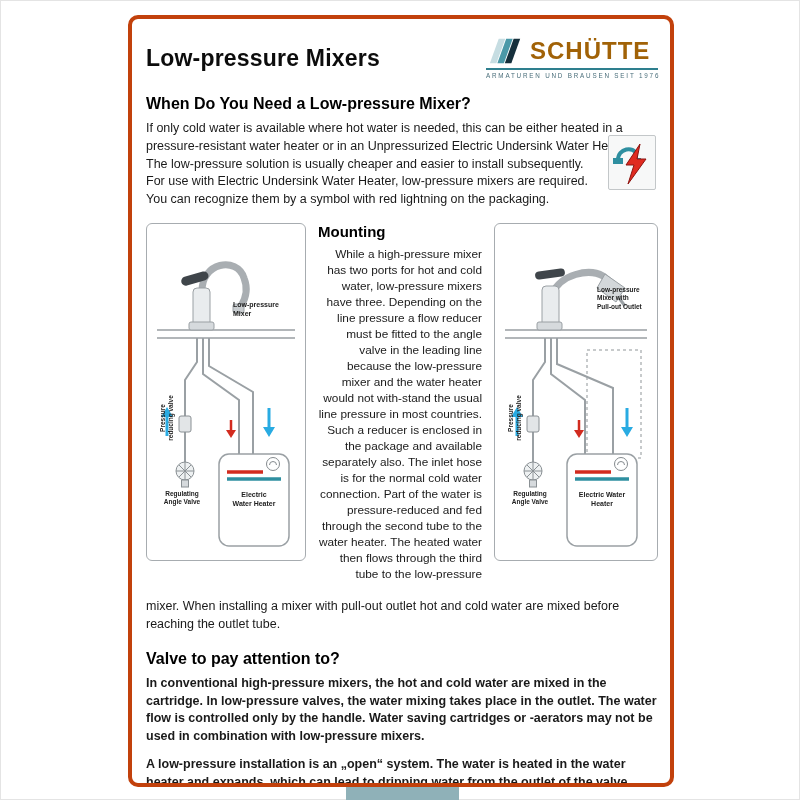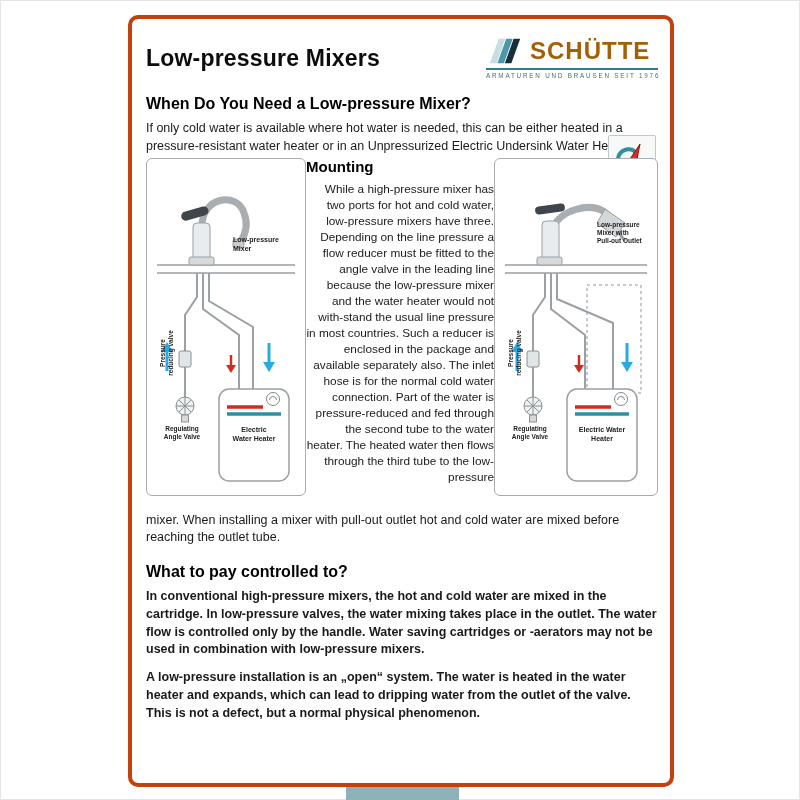--- a/index.html
+++ b/index.html
@@ -21,21 +21,21 @@
 
   h2.sec { font-size:16px; font-weight:bold; color:#000; margin-bottom:7px; }
   .body-text { font-size:12.5px; line-height:1.42; color:#1a1a1a; }
 
   .s1 { margin-top:16px; position:relative; }
   .s1 .b2 { padding-right:64px; }
   .lightning-box { position:absolute; right:2px; top:40px; width:48px; height:55px;
                    border:1px solid #c3c7c9; background:#f7f8f8; border-radius:2px;
                    display:flex; align-items:center; justify-content:center; }
 
-  .mounting { display:grid; grid-template-columns:160px 1fr 164px; column-gap:0; margin-top:2px; }
+  .mounting { display:grid; grid-template-columns:160px 1fr 164px; column-gap:12px; margin-top:14px; }
   .diagram { position:relative; border:1px solid #a7acb0; border-radius:6px; height:338px; background:#fff; }
   .diagram svg { position:absolute; inset:0; width:100%; height:100%; }
   .mid h2 { font-size:15px; margin-bottom:6px; }
   .mid .body-text { font-size:11.8px; line-height:1.36;text-align:right; }
 
   .dlabel { position:absolute; font-weight:bold; color:#222; white-space:pre-line; line-height:1.3; }
   .mixer-label { font-size:7px; }
   .vlabel { position:absolute; left:12px; top:230px; width:72px; transform:rotate(-90deg);
             transform-origin:0 0; font-size:6.5px; font-weight:bold; text-align:center;
             white-space:pre-line; line-height:1.3; color:#222; }
@@ -68,20 +68,21 @@
           <span class="brand">SCHÜTTE</span>
         </div>
         <div class="logo-rule"></div>
         <div class="tagline">ARMATUREN UND BRAUSEN SEIT 1976</div>
       </div>
     </div>
 
     <div class="s1">
       <h2 class="sec">When Do You Need a Low-pressure Mixer?</h2>
       <div class="body-text">If only cold water is available where hot water is needed, this can be either heated in a pressure-resistant water heater or in an Unpressurized Electric Undersink Water Heater.</div>
+      <div class="body-text b2">The low-pressure solution is usually cheaper and easier to install subsequently. For use with Electric Undersink Water Heater, low-pressure mixers are required. You can recognize them by a symbol with red lightning on the packaging.</div>
       <div class="lightning-box">
         <svg width="44" height="50" viewBox="0 0 44 50">
           <path d="M8 22 C8 10 24 8 26 16 L26 22" fill="none" stroke="#2e8fa0" stroke-width="4"></path>
           <rect x="3" y="20" width="10" height="6" fill="#2e8fa0"></rect>
           <rect x="22" y="20" width="9" height="5" fill="#2e8fa0"></rect>
           <polygon points="30,6 16,27 24,27 18,46 36,21 27,21" fill="#e02b20" stroke="#8c1410" stroke-width="1"></polygon>
         </svg>
       </div>
     </div>
 
@@ -194,21 +195,21 @@
         <div class="dlabel angle-label" style="left:2px; top:266px; width:66px;">Regulating
 Angle Valve</div>
         <div class="dlabel heater-label" style="left:74px; top:266px; width:66px;">Electric Water
 Heater</div>
       </div>
     </div>
 
     <div class="body-text cont">mixer. When installing a mixer with pull-out outlet hot and cold water are mixed before reaching the outlet tube.</div>
 
     <div class="s3">
-      <h2 class="sec">What to pay controlled to?</h2>
+      <h2 class="sec">Valve to pay attention to?</h2>
       <div class="body-text">In conventional high-pressure mixers, the hot and cold water are mixed in the cartridge. In low-pressure valves, the water mixing takes place in the outlet. The water flow is controlled only by the handle. Water saving cartridges or -aerators may not be used in combination with low-pressure mixers.</div>
       <div class="body-text">A low-pressure installation is an „open“ system. The water is heated in the water heater and expands, which can lead to dripping water from the outlet of the valve. This is not a defect, but a normal physical phenomenon.</div>
     </div>
 
   </div>
 
   <div class="footer-tab"></div>
 </div>
 
 </body></html>

